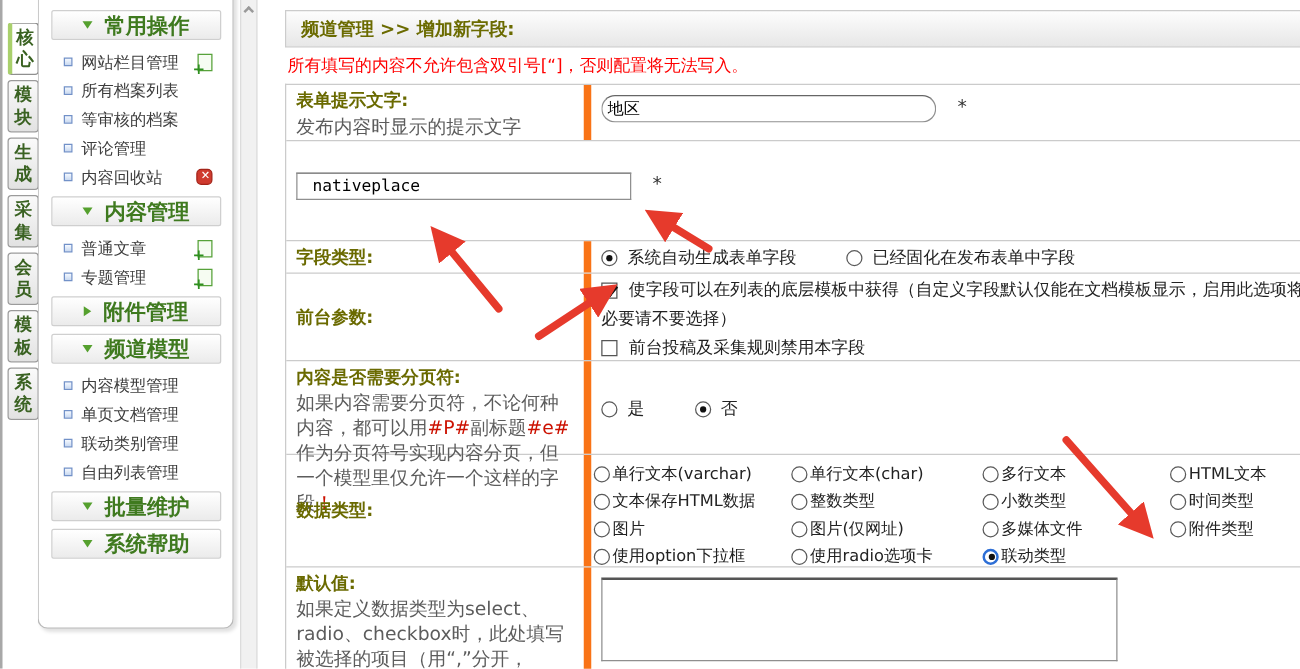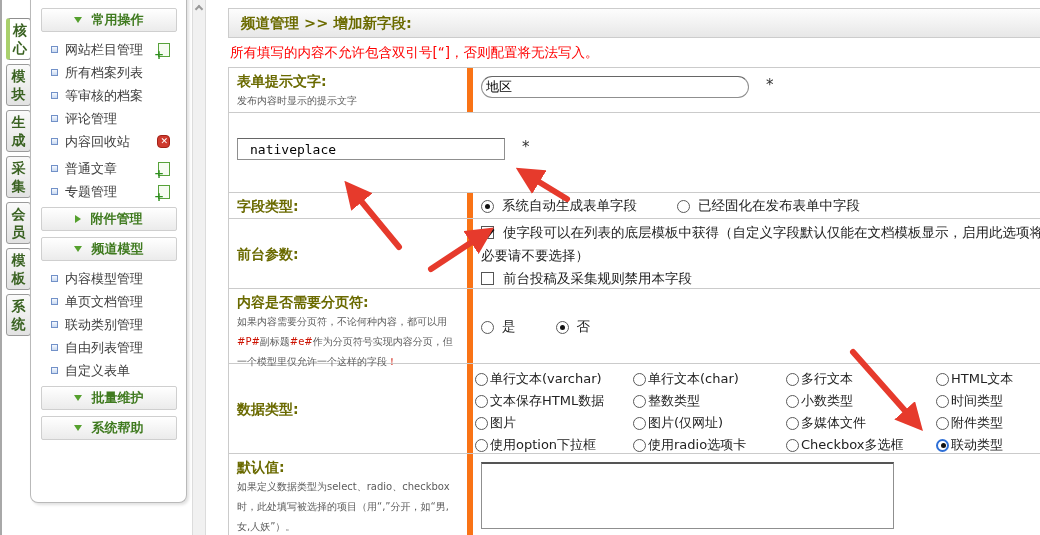--- a/index.html
+++ b/index.html
@@ -17,21 +17,21 @@
     line-height:18px; text-align:center; padding:2px 0 2px 0; cursor:pointer; }
   .tab span { display:inline-block; width:15px; word-break:break-all; }
   .tab.active { background:#fff; border-color:#8f8f8f; border-left:4px solid #a9d06c;text-align:center; }
 
   
   .panel { position:absolute; left:30px; top:-6px; width:157px; height:509px; background:#fff;
     border:1px solid #b9b9b9; border-top:none; border-radius:0 0 8px 8px;
     box-shadow:2px 2px 3px rgba(0,0,0,.12); padding:14px 0 10px 0; }
   .sec { width:136px; height:24px; margin:0 auto 6px auto; border:1px solid #cfcfcf; border-radius:2px;
     background:linear-gradient(#ffffff,#ebebeb); display:flex; align-items:center; justify-content:center;
-    gap:10px; color:#3f7a1f; font-weight:bold; font-size:13px; cursor:pointer; }
+    gap:10px; color:#3f7a1f; font-weight:bold; font-size:17px; cursor:pointer; }
   .tri { width:0; height:0; display:inline-block; }
   .tri.down { border-left:4px solid transparent; border-right:4px solid transparent; border-top:6px solid #55a02e; }
   .tri.right { border-top:4px solid transparent; border-bottom:4px solid transparent; border-left:6px solid #55a02e; }
   .items { margin-bottom:4px; }
   .mi { height:23px; display:flex; align-items:center; padding-left:20px; cursor:pointer; }
   .bullet { width:7px; height:7px; border:1px solid #7291c8; background:linear-gradient(#f5f9ff,#c9d9f0);
     margin-right:7px; flex:0 0 auto; }
   .mi-t { font-size:13px; color:#3d3d3d; white-space:nowrap; }
   .ico-docadd { position:relative; width:12px; height:14px; background:#f6fcf2; border:1px solid #57a23a;
     margin-left:auto; margin-right:16px; flex:0 0 auto; }
@@ -53,21 +53,21 @@
   .crumb-bar { height:30px; border:1px solid #cccccc; background:linear-gradient(#fdfdfd,#e7e7e7);
     display:flex; align-items:center; padding-left:12px; }
   .crumb-bar b { color:#6b6b00; font-size:14.5px; }
   .warn { height:29px; display:flex; align-items:center; color:#ff0000; font-size:13.5px; padding-left:2px; }
 
   .ftable { border:1px solid #cbcbcb; border-bottom:none; }
   .frow { display:flex; border-bottom:1px solid #cbcbcb; }
   .cl { width:244px; border-right:6px solid #f97316; padding:3px 8px; flex:0 0 auto; }
   .cr { flex:1; padding:3px 8px; position:relative; }
   .lab { color:#6a6a00; font-weight:bold; font-size:14px; line-height:20px; }
-  .desc { color:#5c5c5c; font-size:10px; line-height:20px; }
+  .desc { color:#5c5c5c; font-size:15px; line-height:20px; }
   .desc .red { color:#cc1100; }
   .desc a { color:#222; text-decoration:underline; cursor:pointer; }
   .vcen { display:flex; align-items:center; }
 
   input.txt { width:268px; height:22px; border:1px solid #8f8f8f; border-top-color:#666;
     font-size:13px; font-family:"DejaVu Sans Mono", monospace; padding:2px 4px; display:block; }
   .req { color:#333; font-size:15px; margin-left:9px; vertical-align:middle; }
   .inline-req { position:absolute; }
 
   .rad { display:inline-block; width:13px; height:13px; border:1px solid #5a5a5a; border-radius:50%;
@@ -138,20 +138,24 @@
         <span class="bullet"></span>
         <span class="mi-t">评论管理</span>
       </div>
       <div class="mi">
         <span class="bullet"></span>
         <span class="mi-t">内容回收站</span>
         <span class="ico-recycle"></span>
       </div>
     </div>
 
+    <div class="sec">
+      <span class="tri down"></span>
+      <span>内容管理</span>
+    </div>
     <div class="items">
       <div class="mi">
         <span class="bullet"></span>
         <span class="mi-t">普通文章</span>
         <span class="ico-docadd"></span>
       </div>
       <div class="mi">
         <span class="bullet"></span>
         <span class="mi-t">专题管理</span>
         <span class="ico-docadd"></span>
@@ -176,24 +180,20 @@
         <span class="bullet"></span>
         <span class="mi-t">单页文档管理</span>
       </div>
       <div class="mi">
         <span class="bullet"></span>
         <span class="mi-t">联动类别管理</span>
       </div>
       <div class="mi">
         <span class="bullet"></span>
         <span class="mi-t">自由列表管理</span>
-      </div>
-      <div class="mi">
-        <span class="bullet"></span>
-        <span class="mi-t">自定义表单</span>
       </div>
     </div>
 
     <div class="sec">
       <span class="tri down"></span>
       <span>批量维护</span>
     </div>
     <div class="sec">
       <span class="tri down"></span>
       <span>系统帮助</span>
@@ -334,24 +334,20 @@
                 <span class="rad"></span>
                 <span>附件类型</span>
               </div>
             <div class="dtopt">
                 <span class="rad"></span>
                 <span>使用option下拉框</span>
               </div>
             <div class="dtopt">
                 <span class="rad"></span>
                 <span>使用radio选项卡</span>
-              </div>
-            <div class="dtopt">
-                <span class="rad"></span>
-                <span>Checkbox多选框</span>
               </div>
             <div class="dtopt">
                 <span class="rad on blue"></span>
                 <span>联动类型</span>
               </div>
           </div>
         </div>
       </div>
 
       <div class="frow" style="height:110px;">

